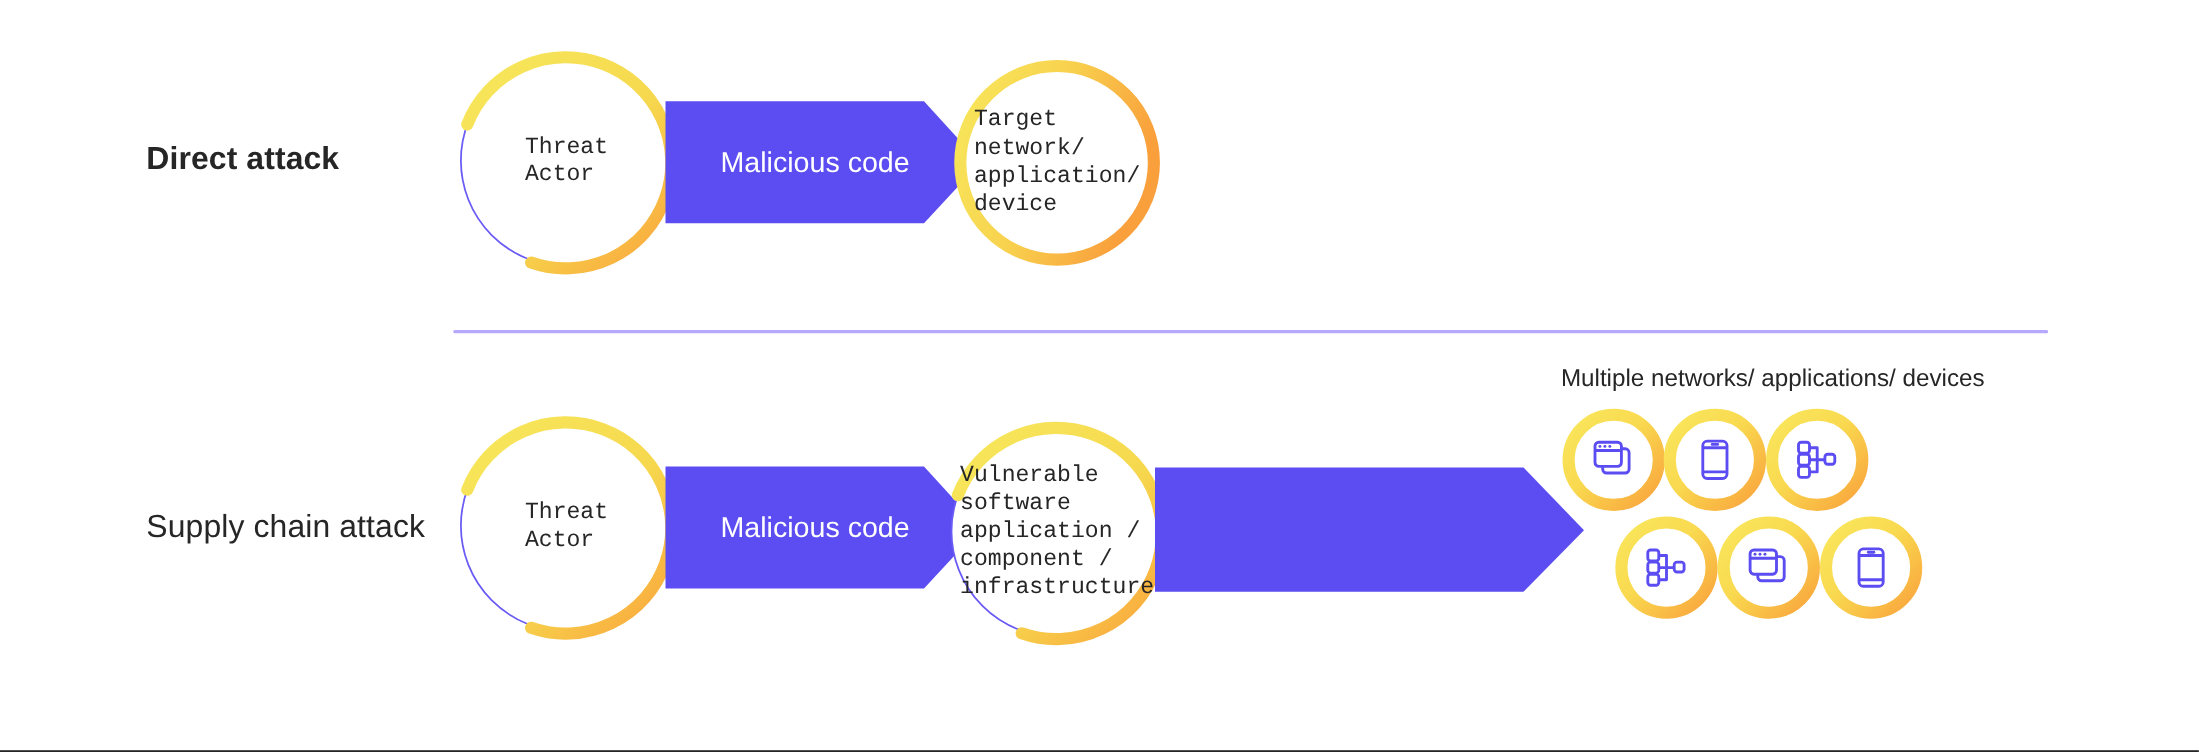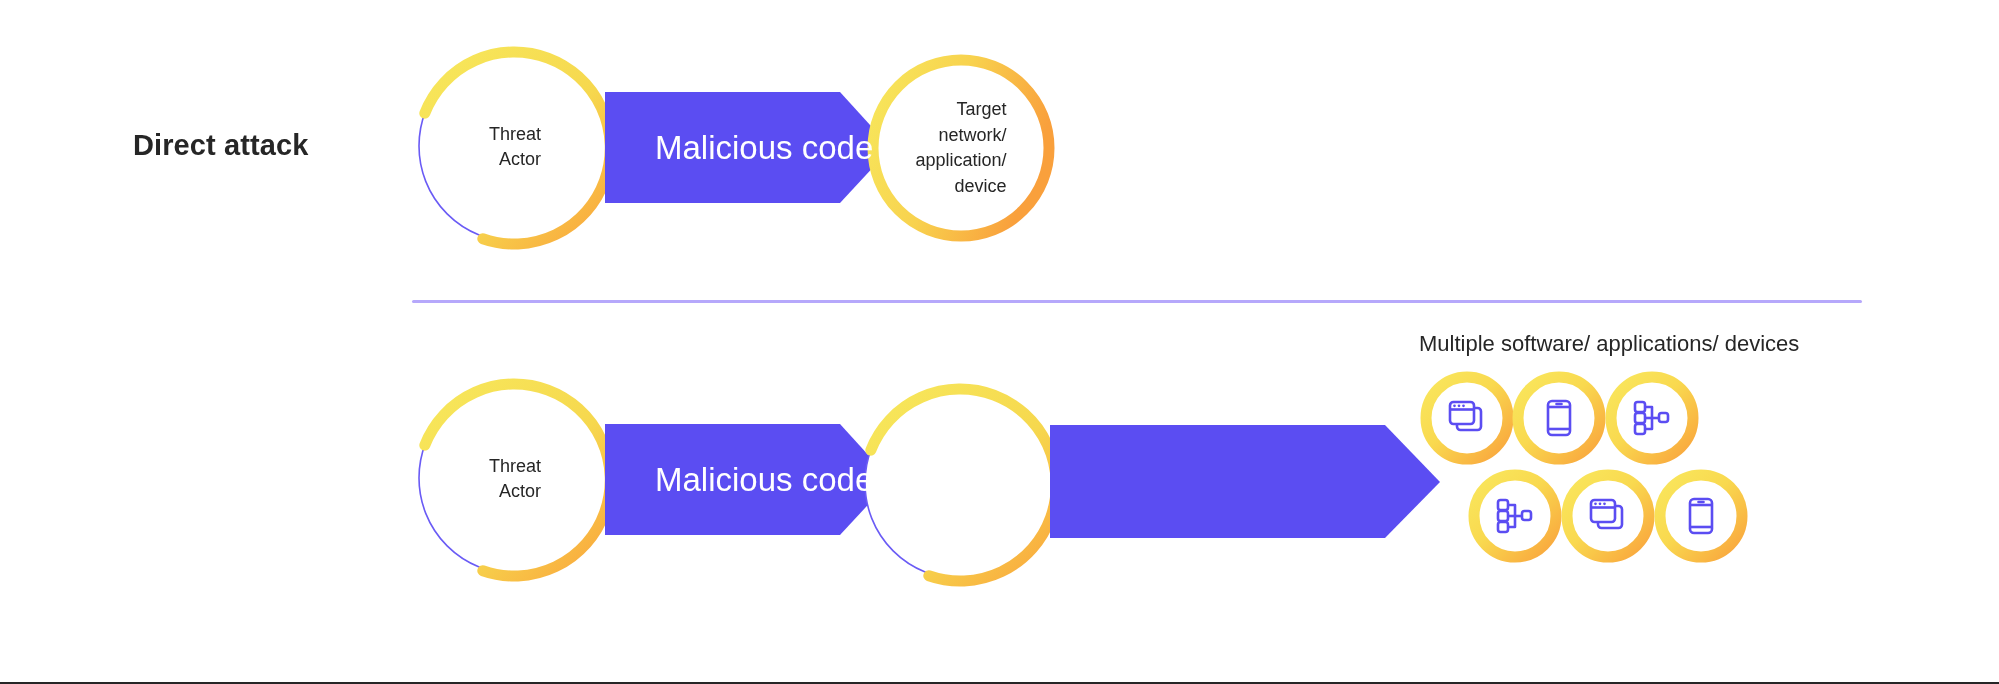--- a/index.html
+++ b/index.html
@@ -52,32 +52,33 @@
     height: 684px;
     pointer-events: none;
   }
 
   
   .node-text {
     position: absolute;
     display: flex;
     align-items: center;
     justify-content: center;
-    text-align: right;
+    text-align: left;
     color: #262626;
-    font-size: 18px;
+    font-size: 21px;
     line-height: 25.5px;
     white-space: pre-line;
+    font-family: Liberation Mono, monospace;
   }
 
   
   .arrow-label {
     position: absolute;
     color: #ffffff;
-    font-size: 33px;
+    font-size: 26px;
     line-height: 31px;
     white-space: pre-line;
   }
 
   
   #cluster-caption {
     position: absolute;
     left: 1419px;
     top: 331px;
     color: #262626;
@@ -103,20 +104,21 @@
     height: 48px;
   }
 </style>
 </head>
 <body>
 
 <div id="canvas">
 
   <div class="row-label" id="label-direct">Direct attack</div>
 
+  <div class="row-label" id="label-supply">Supply chain attack</div>
 
   <div id="divider"></div>
 
   <svg class="layer" viewBox="0 0 1999 684" xmlns="http://www.w3.org/2000/svg">
     <defs>
 
       <linearGradient id="gradRingTA" x1="0" y1="0" x2="1" y2="1">
         <stop offset="0%" stop-color="#f7e85c"></stop>
         <stop offset="55%" stop-color="#f6d84e"></stop>
         <stop offset="100%" stop-color="#faa23b"></stop>
@@ -157,27 +159,32 @@
 Actor</div>
 
   <div class="node-text" id="text-target" style="left:876px; top:88px; width:170px; height:120px;">Target
 network/
 application/
 device</div>
 
   <div class="node-text" id="text-ta-supply" style="left:425px; top:444px; width:180px; height:70px;">Threat
 Actor</div>
 
+  <div class="node-text" id="text-vuln" style="left:870px; top:419px; width:182px; height:130px;">Vulnerable
+software
+application /
+component /
+infrastructure</div>
 
   <div class="arrow-label" id="arrow-label-1" style="left:655px; top:132px;">Malicious code</div>
 
   <div class="arrow-label" id="arrow-label-2" style="left:655px; top:464px;">Malicious code</div>
 
 
-  <div id="cluster-caption">Multiple software/ applications/ devices</div>
+  <div id="cluster-caption">Multiple networks/ applications/ devices</div>
 
   <div class="icon-badge" style="left:1419px; top:370px;">
     <svg class="ring" viewBox="0 0 96 96">
       <circle cx="48" cy="48" r="41" fill="#ffffff" stroke="url(#gradBadge)" stroke-width="11"></circle>
     </svg>
     <svg class="glyph" viewBox="0 0 48 48">
       <g fill="none" stroke="#5b4df2" stroke-width="2.6" stroke-linejoin="round">
         <rect x="14" y="14" width="24" height="22" rx="3.5"></rect>
         <rect x="7" y="8" width="24" height="22" rx="3.5" fill="#ffffff"></rect>
         <line x1="7" y1="15.5" x2="31" y2="15.5"></line>

